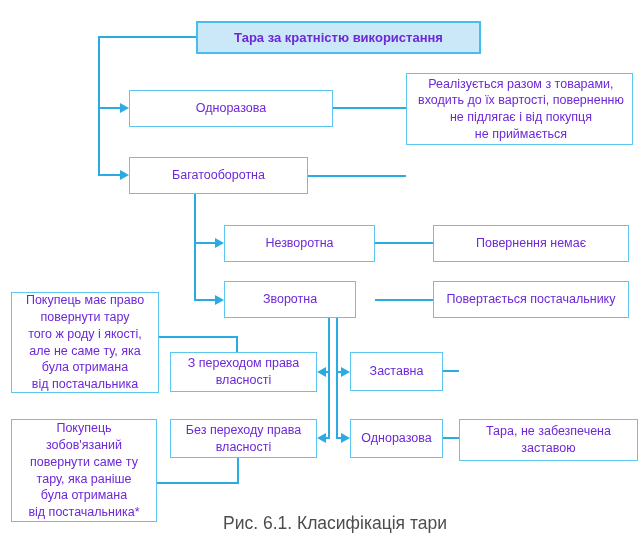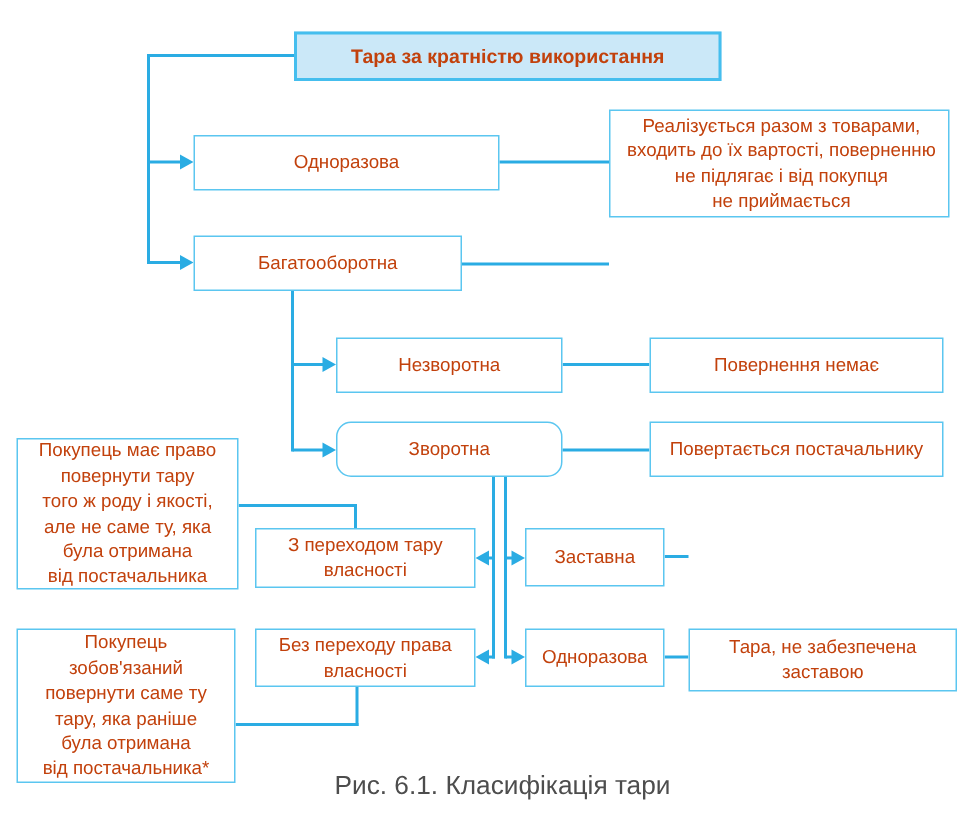--- a/index.html
+++ b/index.html
@@ -8,21 +8,21 @@
     width:640px;height:552px;
     background:#ffffff;
     font-family:"Liberation Sans", sans-serif;
     overflow:hidden;
   }
   .box{
     position:absolute;
     box-sizing:border-box;
     border:1.5px solid #5BC6F0;
     background:#ffffff;
-    color:#c2410c;
+    color:#6d28d9;
     font-size:12.5px;
     line-height:1.34;
     display:flex;
     align-items:center;
     justify-content:center;
     text-align:center;
     white-space:pre-line;
     padding:2px 8px;
   }
   .box.header{
@@ -109,31 +109,31 @@
   <div class="box left-text" style="left:406px;top:73px;width:227px;height:72px;">Реалізується разом з товарами,
 входить до їх вартості, поверненню
 не підлягає і від покупця
 не приймається</div>
 
   <div class="box" style="left:129px;top:157px;width:179px;height:37px;">Багатооборотна</div>
 
   <div class="box" style="left:224px;top:225px;width:151px;height:37px;">Незворотна</div>
   <div class="box" style="left:433px;top:225px;width:196px;height:37px;">Повернення немає</div>
 
-  <div class="box" style="left:224px;top:281px;width:151px;height:37px;border-radius:10px;">Зворотна</div>
+  <div class="box" style="left:224px;top:281px;width:132px;height:37px;">Зворотна</div>
   <div class="box" style="left:433px;top:281px;width:196px;height:37px;">Повертається постачальнику</div>
 
   <div class="box" style="left:11px;top:292px;width:148px;height:101px;">Покупець має право
 повернути тару
 того ж роду і якості,
 але не саме ту, яка
 була отримана
 від постачальника</div>
 
-  <div class="box" style="left:170px;top:352px;width:147px;height:40px;">З переходом тару
+  <div class="box" style="left:170px;top:352px;width:147px;height:40px;">З переходом права
 власності</div>
 
   <div class="box" style="left:350px;top:352px;width:93px;height:39px;">Заставна</div>
 
   <div class="box" style="left:11px;top:419px;width:146px;height:103px;">Покупець
 зобов'язаний
 повернути саме ту
 тару, яка раніше
 була отримана
 від постачальника*</div>

